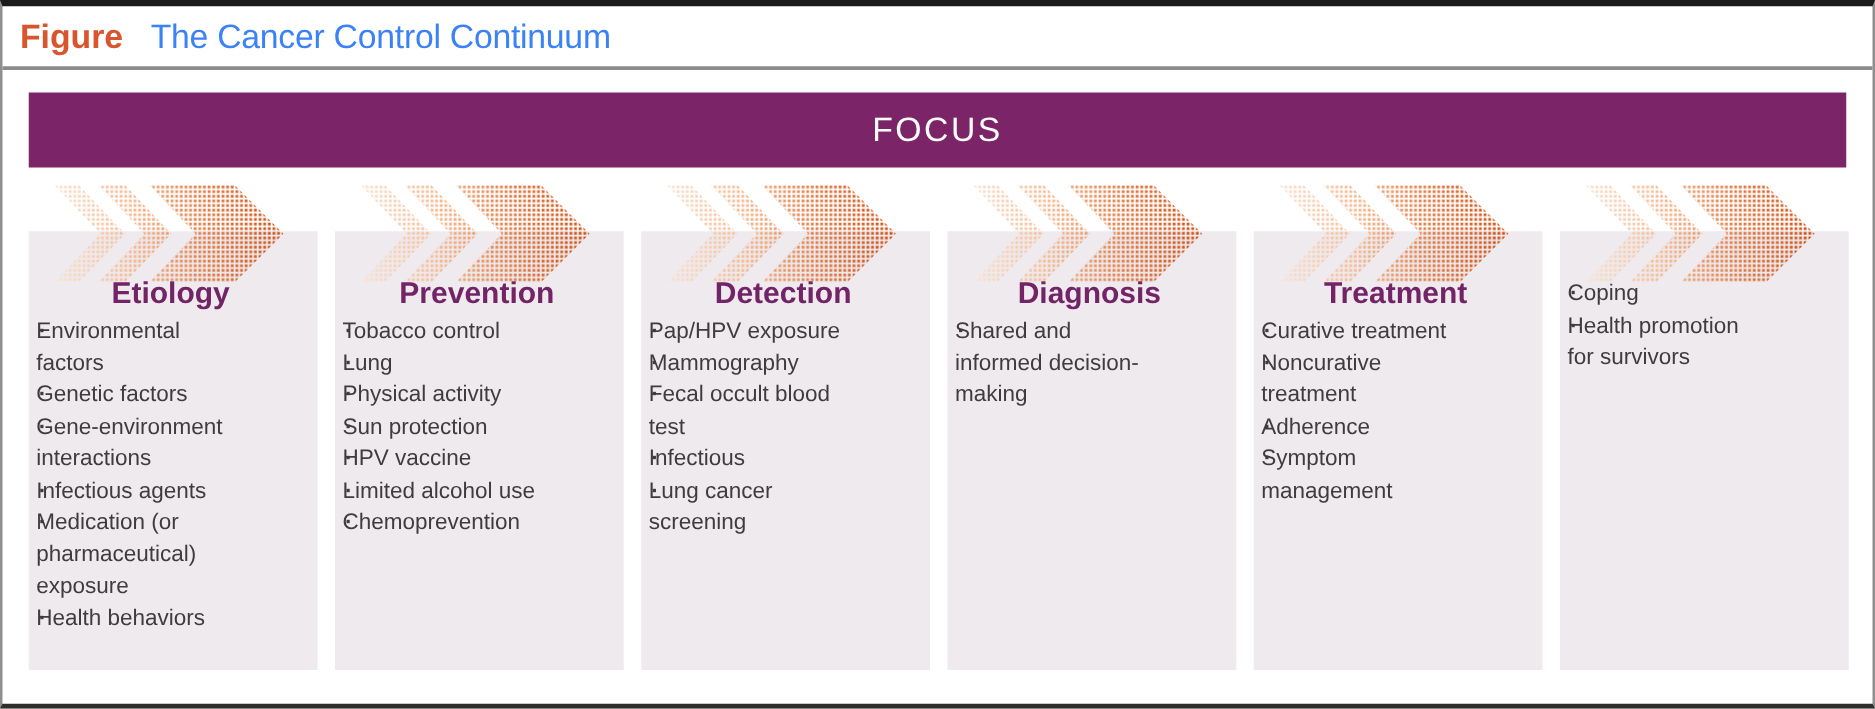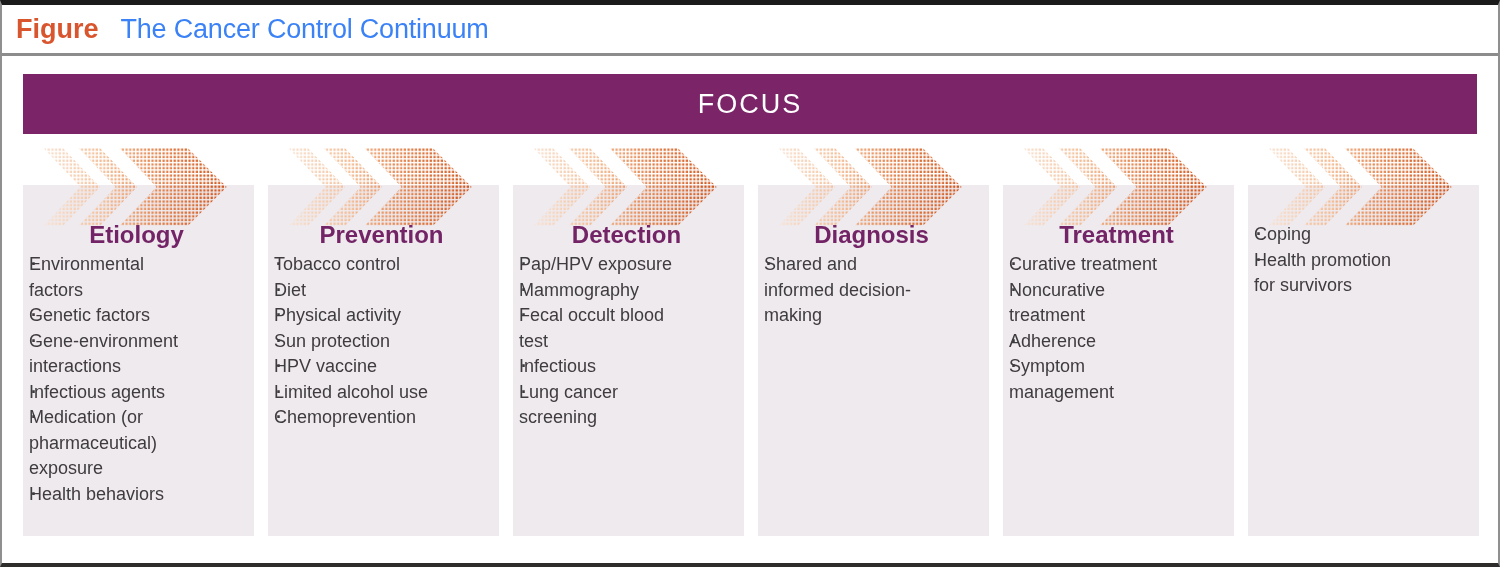--- a/index.html
+++ b/index.html
@@ -114,21 +114,21 @@
       </section>
 
       <section class="col">
         <svg class="arrow-svg" viewBox="0 0 190 80">
             <use href="#arrow-shape"></use>
           </svg>
         <div class="box">
           <h2>Prevention</h2>
           <ul>
             <li>Tobacco control</li>
-            <li>Diet</li>
+            <li>Lung</li>
             <li>Physical activity</li>
             <li>Sun protection</li>
             <li>HPV vaccine</li>
             <li>Limited alcohol use</li>
             <li>Chemoprevention</li>
           </ul>
         </div>
       </section>
 
       <section class="col">

